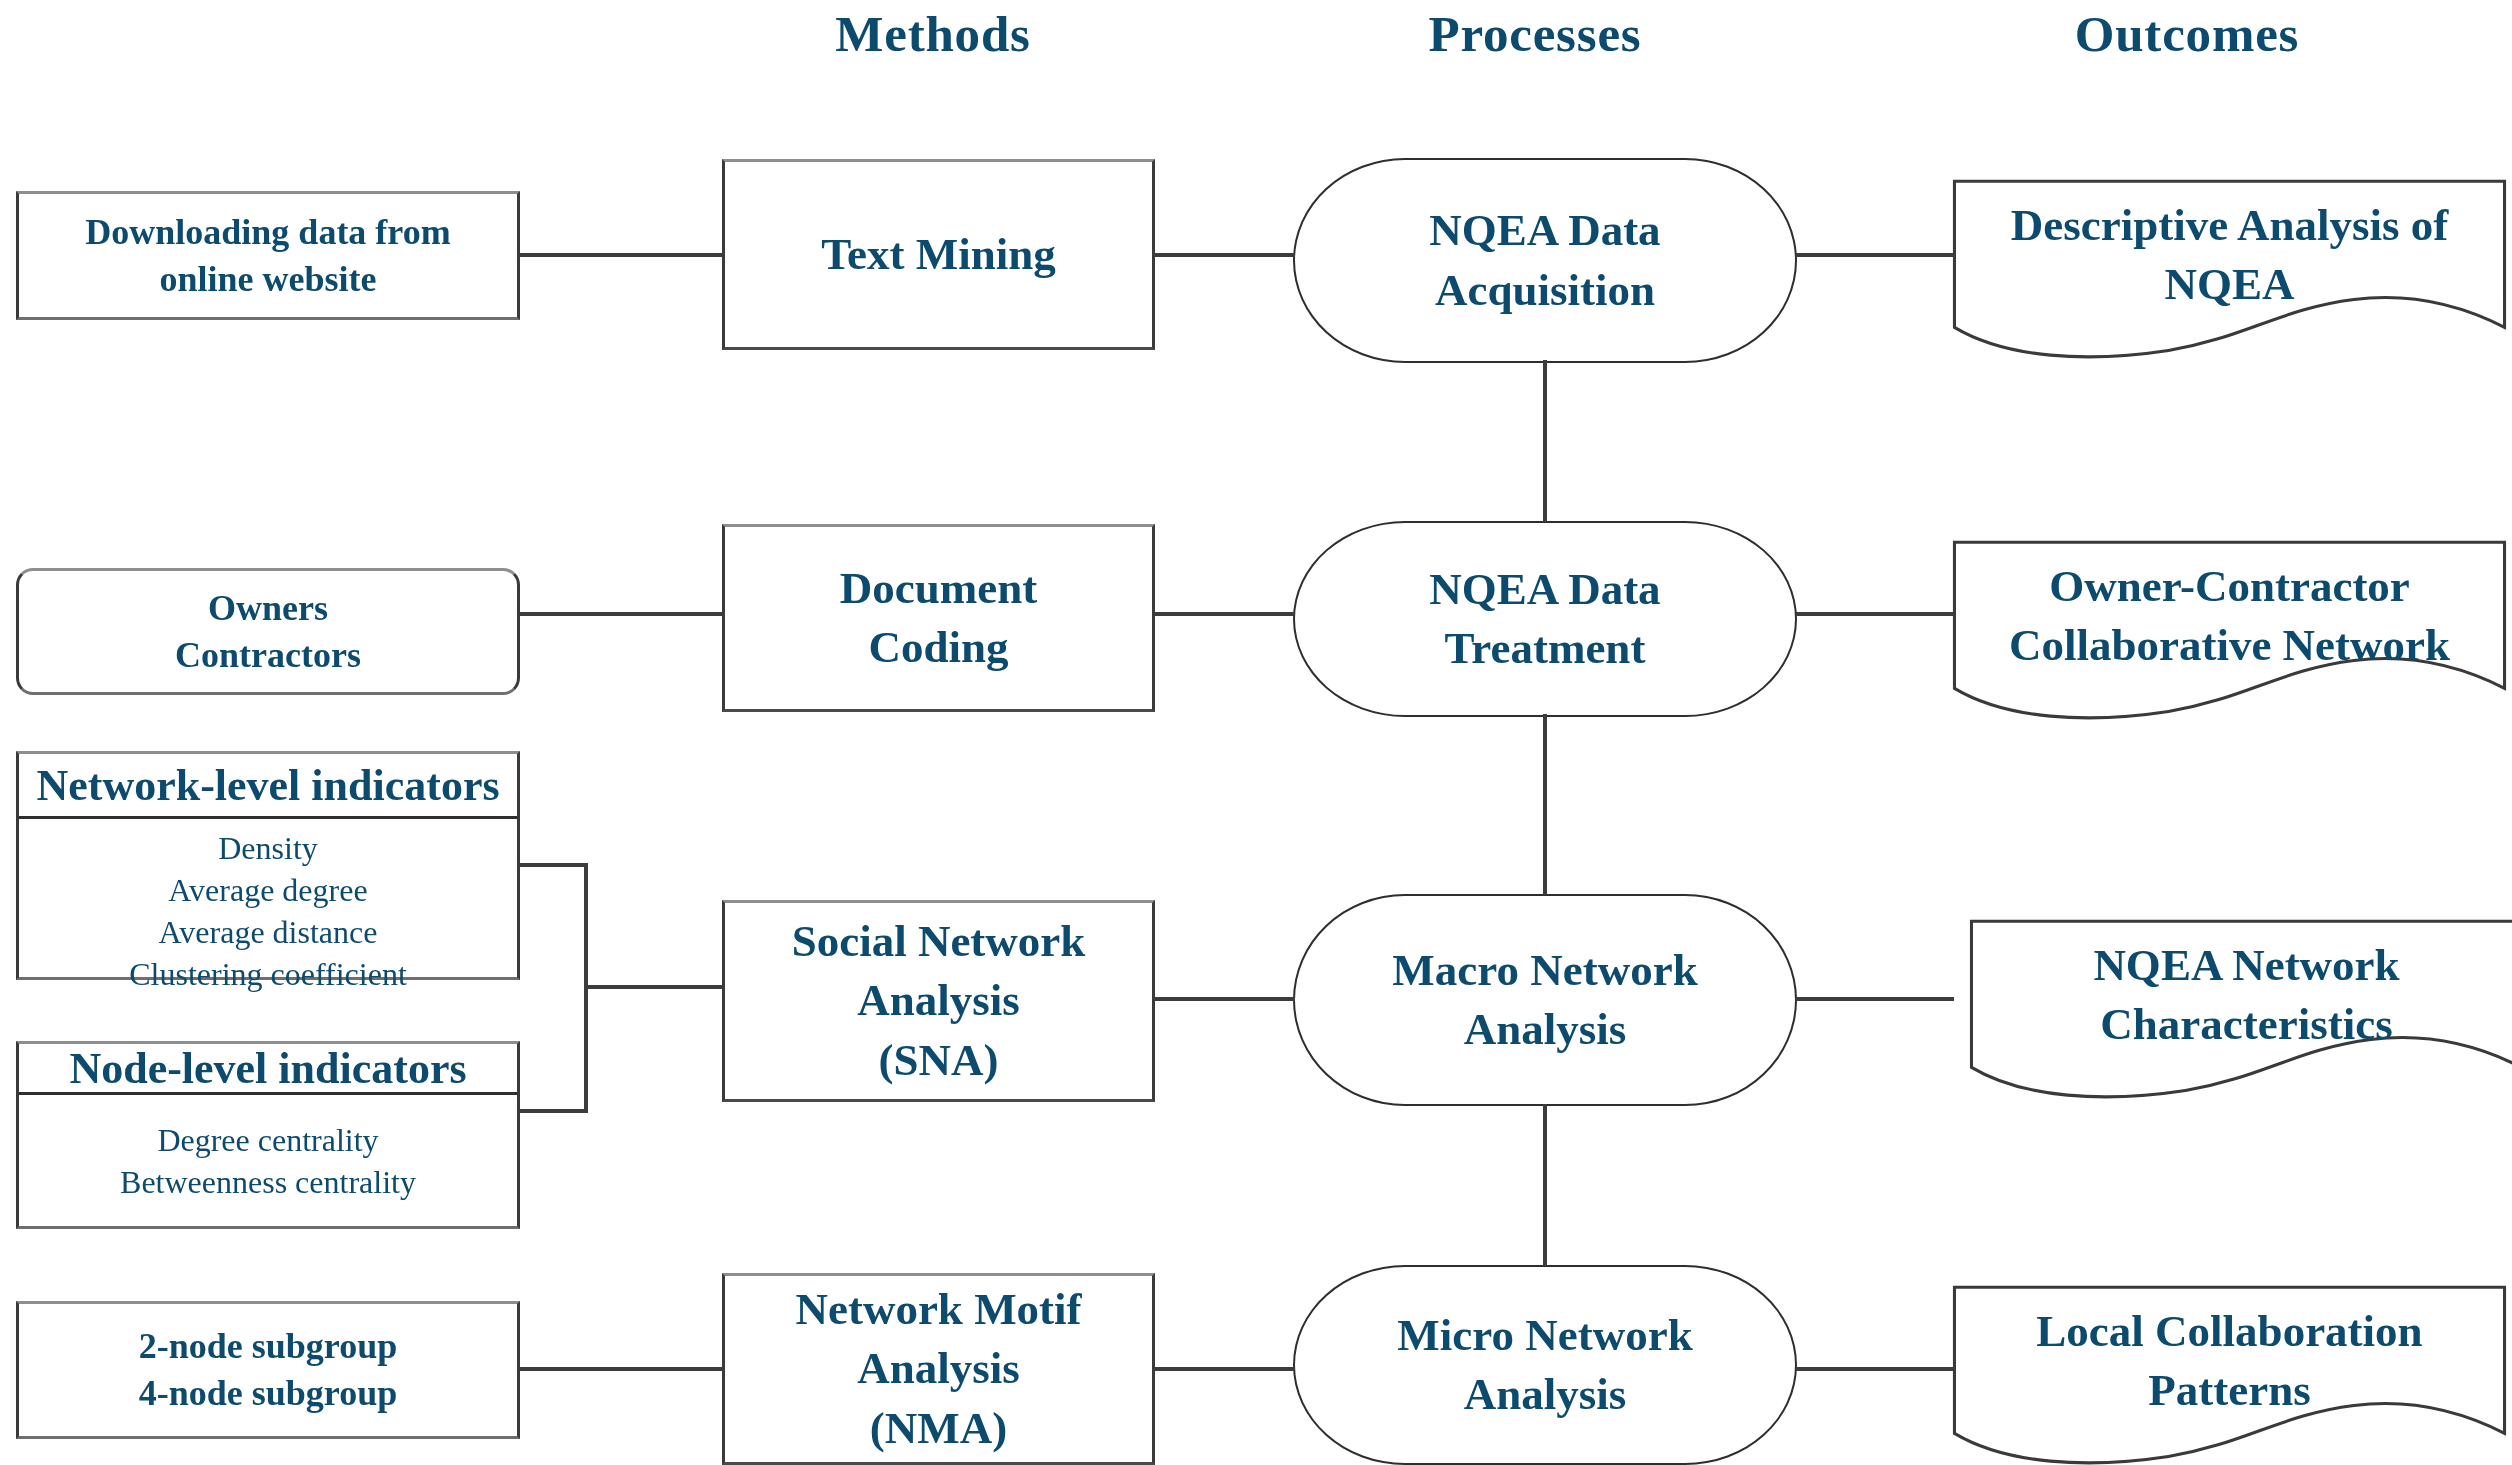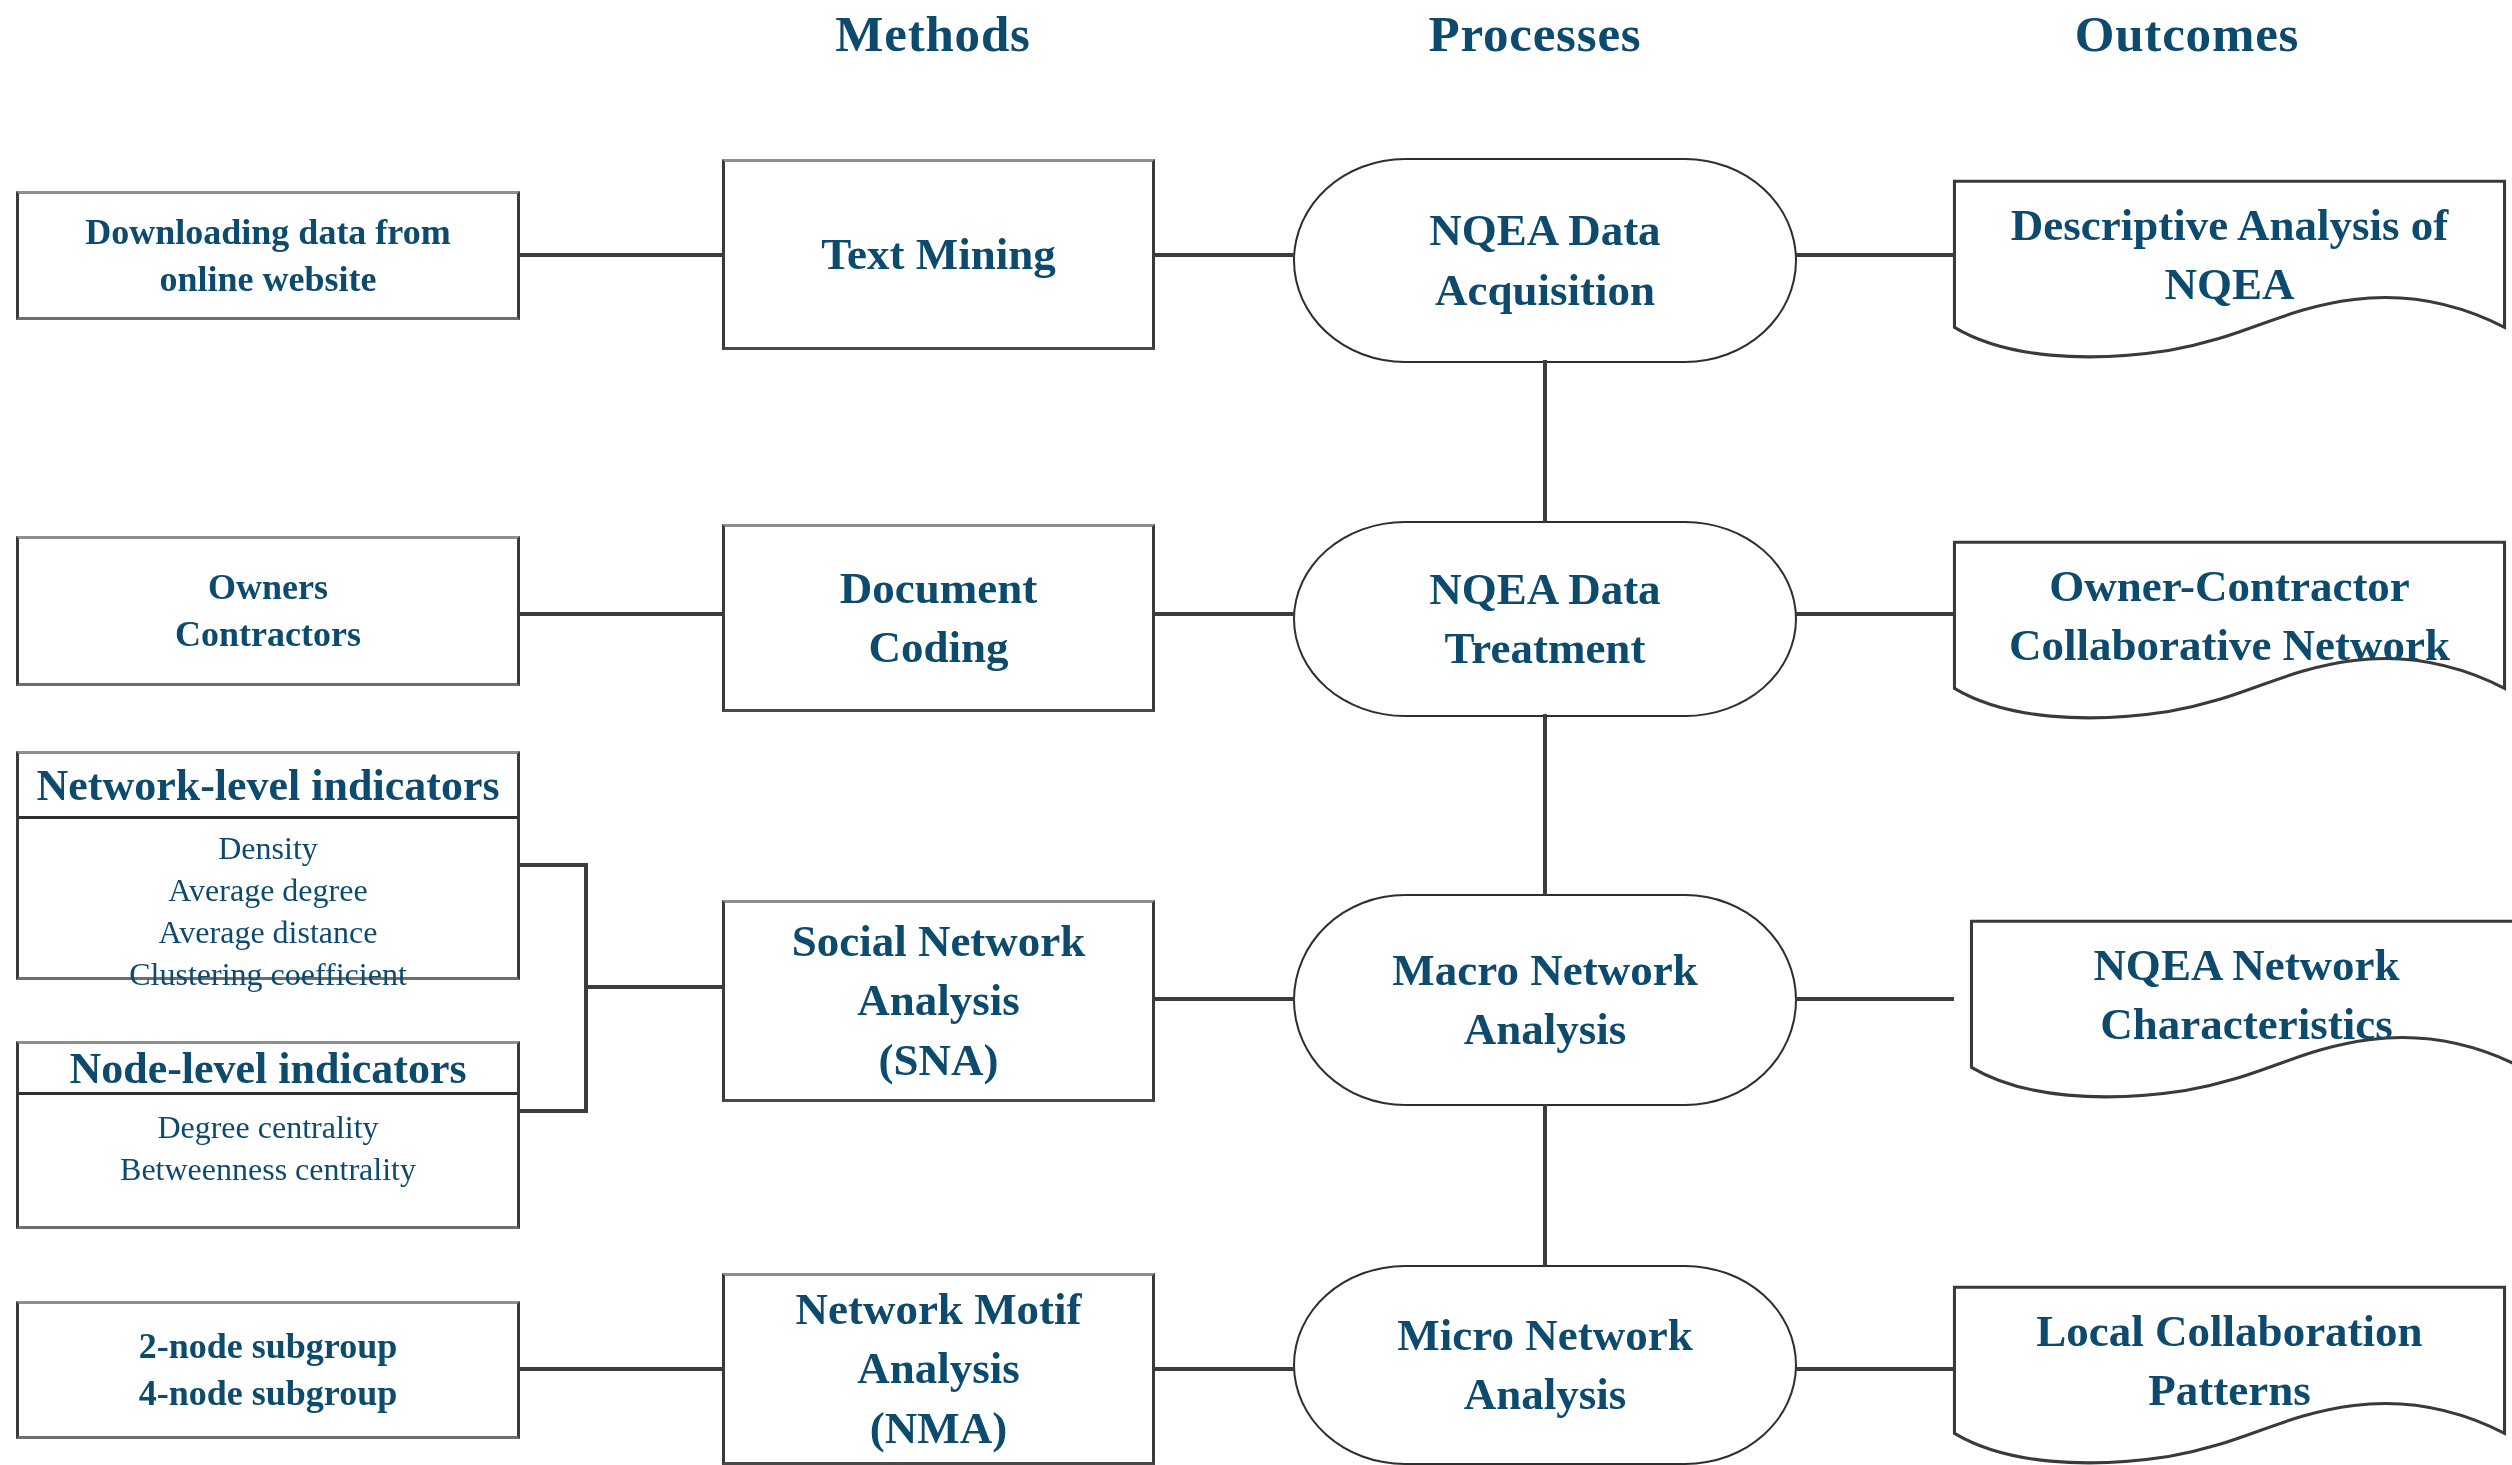--- a/index.html
+++ b/index.html
@@ -65,38 +65,38 @@
 
   <div class="hdr" style="left:732px;top:4.6px;">Methods</div>
   <div class="hdr" style="left:1334px;top:4.6px;">Processes</div>
   <div class="hdr" style="left:1986px;top:4.6px;">Outcomes</div>
 
   <div class="rect-box" style="top:191px;height:129px;">
     <div>Downloading data from</div>
     <div>online website</div>
   </div>
 
-  <div class="rect-box" style="top:536px;height:150px;">
+  <div class="rect-box" style="top:568px;height:127px;border-radius:17px;">
     <div>Owners</div>
     <div>Contractors</div>
   </div>
 
   <div class="ind-box" style="top:751px;height:229px;">
     <div class="ind-title" style="height:62px;">Network-level indicators</div>
     <div class="ind-list">
       <div>Density</div>
       <div>Average degree</div>
       <div>Average distance</div>
       <div>Clustering coefficient</div>
     </div>
   </div>
 
   <div class="ind-box" style="top:1041px;height:188px;">
     <div class="ind-title" style="height:48px;">Node-level indicators</div>
-    <div class="ind-list" style="padding-top:11px;">
+    <div class="ind-list" style="padding-top:24px;">
       <div>Degree centrality</div>
       <div>Betweenness centrality</div>
     </div>
   </div>
 
   <div class="rect-box" style="top:1301px;height:138px;">
     <div>2-node subgroup</div>
     <div>4-node subgroup</div>
   </div>
 

